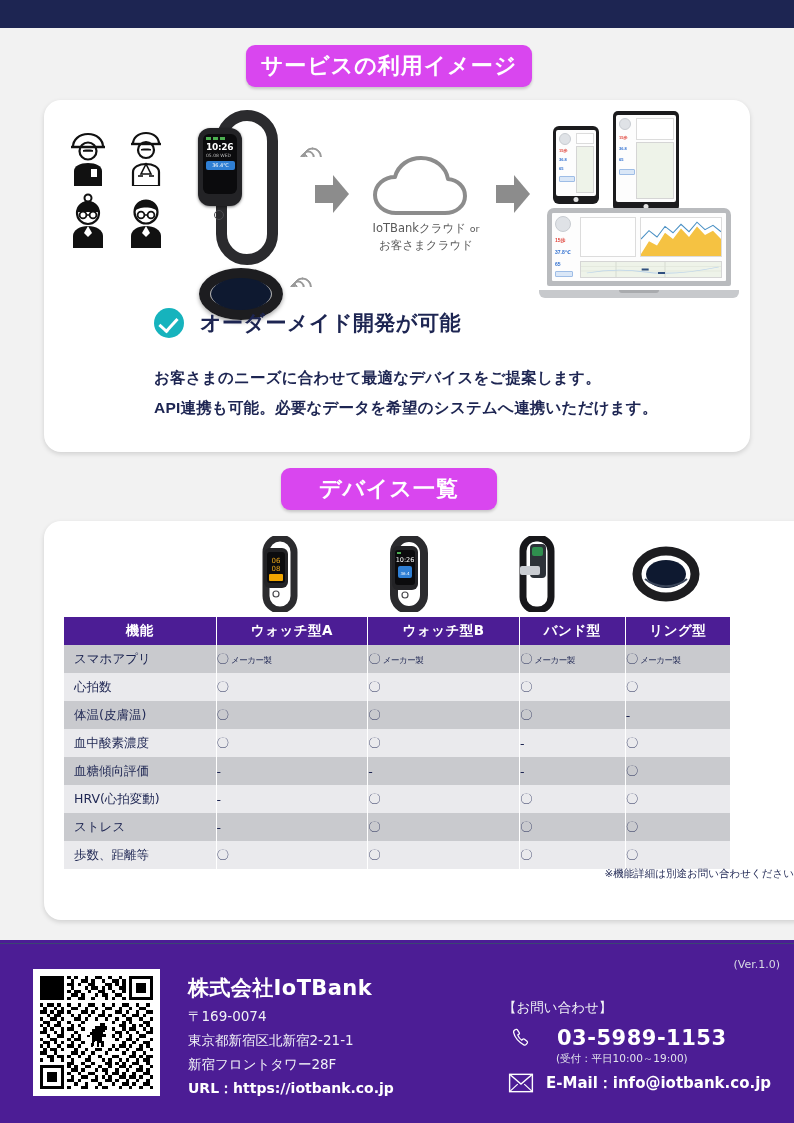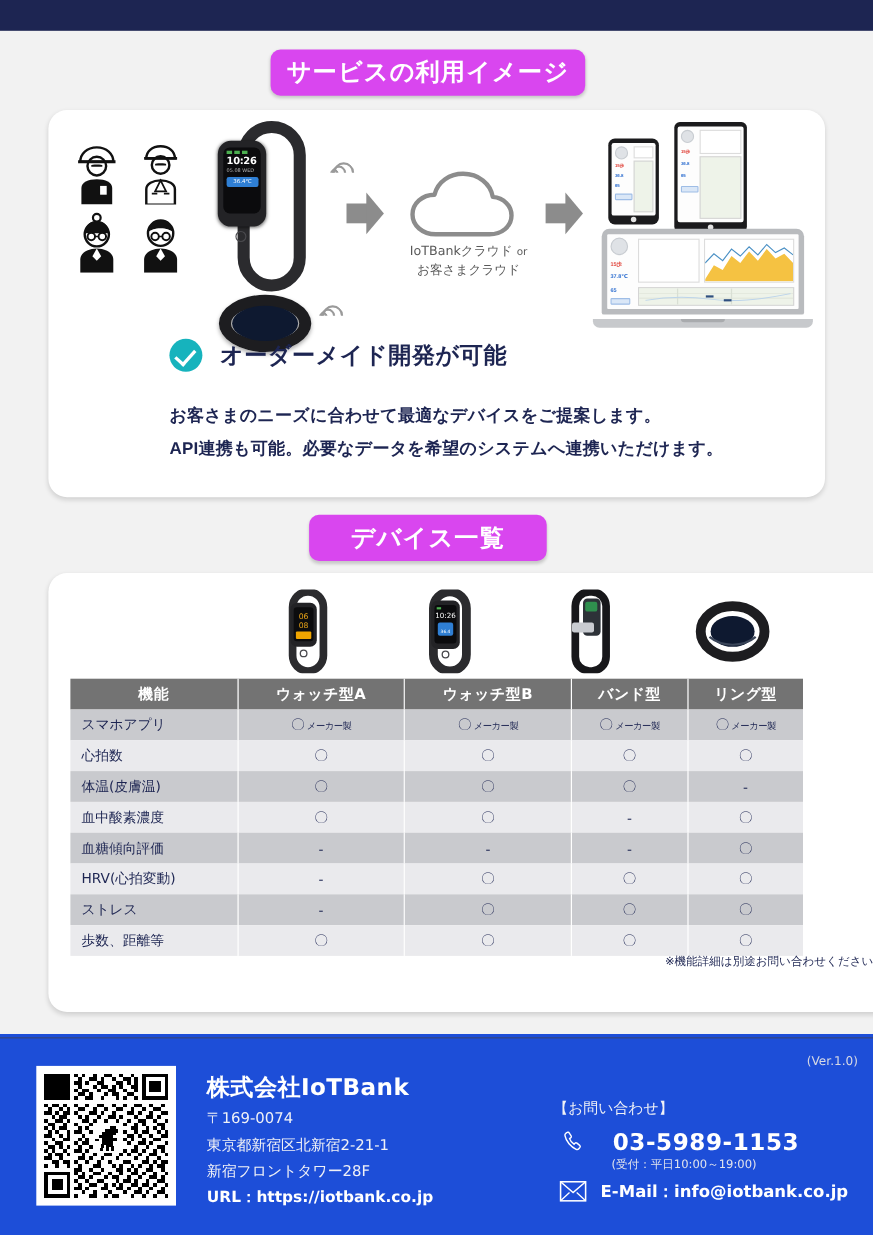--- a/index.html
+++ b/index.html
@@ -224,46 +224,46 @@
     flex:1; display:flex; align-items:center; justify-content:center;
   }
   .dev-photo-cell.fn{ flex:0 0 152px; }
 
   table.dev{
     position:absolute; left:20px; top:96px;
     width:666px; border-collapse:collapse;
     font-family:"DejaVu Sans","Liberation Sans",sans-serif;
   }
   table.dev th{
-    background:#737373; color:#ffffff;
+    background:#4c1d95; color:#ffffff;
     font-size:13.5px; font-weight:bold; height:28px;
     border-right:1px solid #ffffff;
     letter-spacing:.5px;
   }
   table.dev th:last-child{ border-right:none; }
   table.dev th.fn-col{ width:152px; }
   table.dev td{
-    height:28px; text-align:center; font-size:12.5px; color:#1d2552;
+    height:28px; text-align:left; font-size:12.5px; color:#1d2552;
     border-right:1px solid #ffffff;
   }
   table.dev td:last-child{ border-right:none; }
   table.dev td.fn{ text-align:left; padding-left:10px; font-size:12.5px; }
   table.dev tr.odd td{ background:#c9cace; }
   table.dev tr.even td{ background:#eaeaed; }
   .maker{ font-size:8.5px; margin-left:2px; letter-spacing:-.5px; }
   .note{
     position:absolute; right:22px; top:346px;
     font-size:10.5px; color:#1d2552;
     font-family:"DejaVu Sans","Liberation Sans",sans-serif;
   }
 
   
   .footer{
     position:absolute; left:0; top:940px; width:794px; height:183px;
-    background:#1d4ed8; color:#ffffff;
+    background:#4c1d95; color:#ffffff;
   }
   .footer .sep{
     position:absolute; left:0; top:3px; width:794px; height:1px; background:#3b4573;
   }
   .ver{
     position:absolute; right:14px; top:18px;
     font-size:11px; color:#d7d9e4;
     font-family:"DejaVu Sans","Liberation Sans",sans-serif;
   }
   .qr-box{

